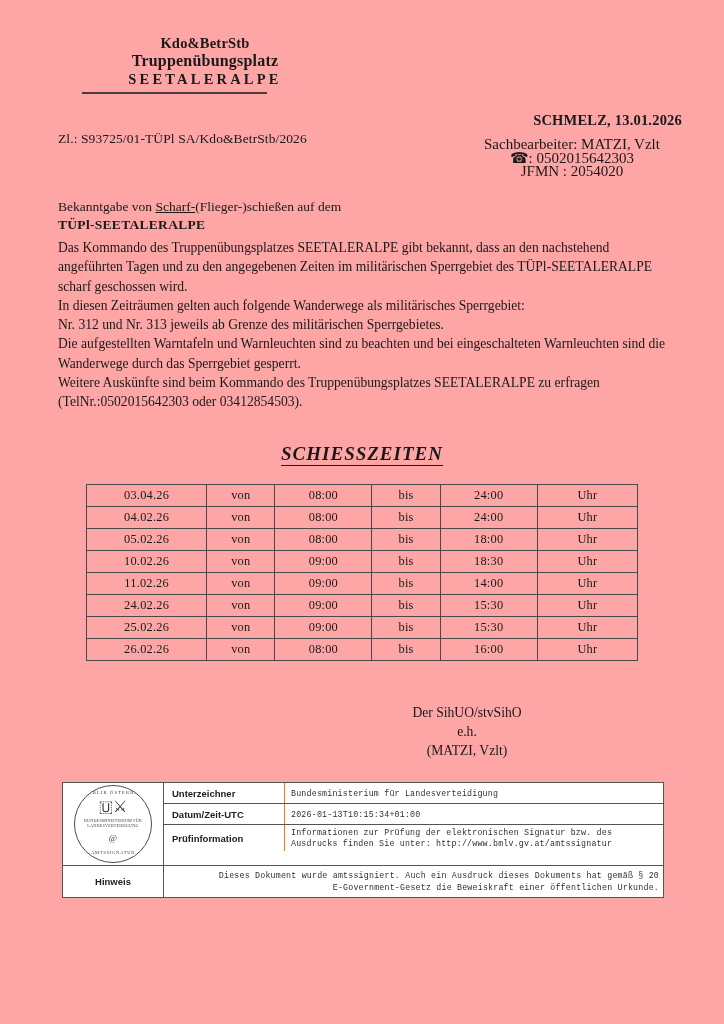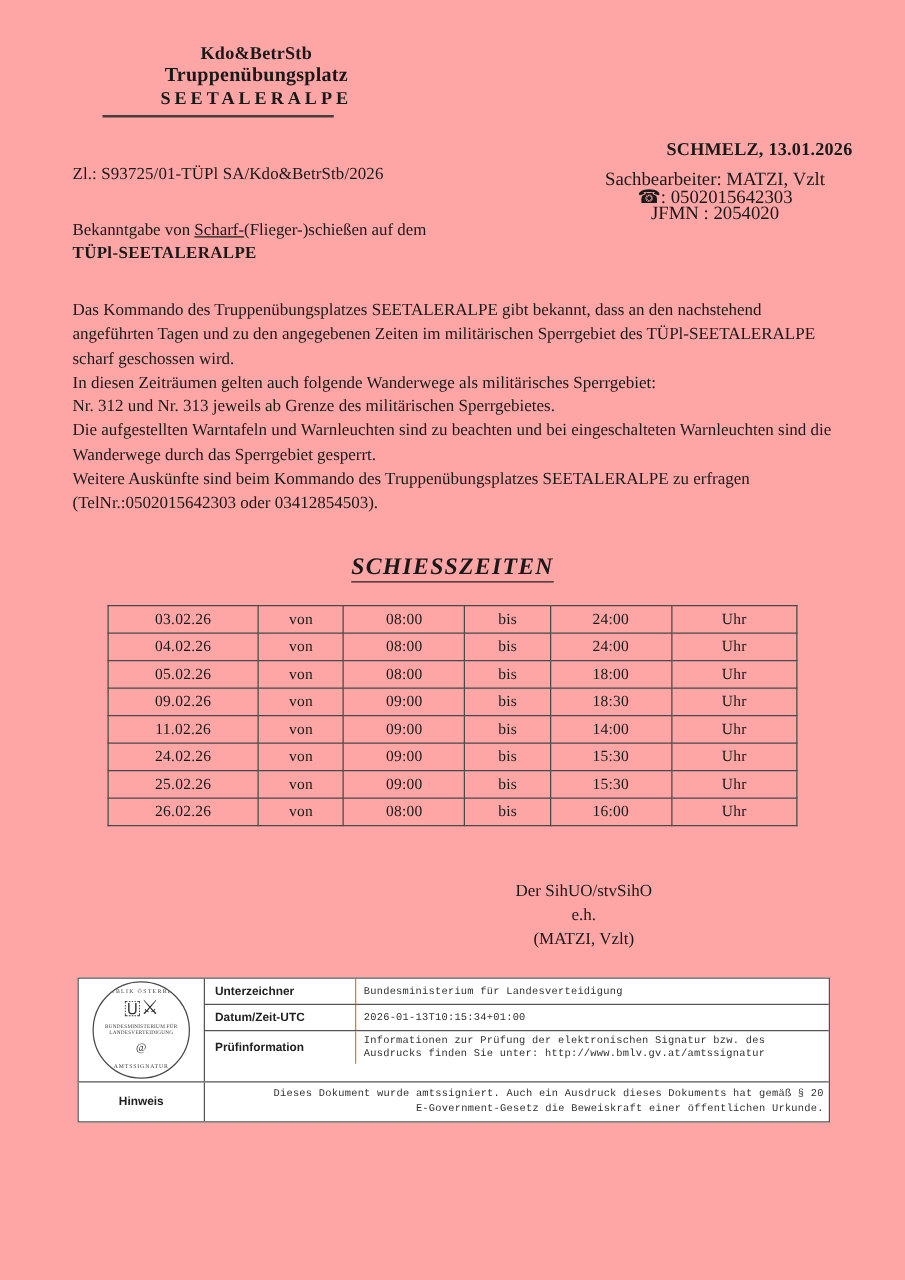--- a/index.html
+++ b/index.html
@@ -81,21 +81,21 @@
     font-size: 15px;
     line-height: 13.5px;
     width: 200px;
   }
   .contact .c-row { white-space: nowrap; }
 
   
   .subject {
     position: absolute;
     left: 58px;
-    top: 175px;
+    top: 198px;
     font-size: 13.5px;
     line-height: 18px;
   }
   .subject .s-under { text-decoration: underline; }
   .subject .s-bold { font-weight: bold; letter-spacing: .3px; }
 
   
   .body-text {
     position: absolute;
     left: 58px;
@@ -337,21 +337,21 @@
   </div>
 
   <div class="sz-heading">
     <span>SCHIESSZEITEN</span>
   </div>
 
   <div class="times-wrap">
     <table class="times">
       <tbody id="times-body">
           <tr>
-            <td class="col-date">03.02.26</td>
+            <td class="col-date">03.04.26</td>
             <td class="col-von">von</td>
             <td class="col-start">08:00</td>
             <td class="col-bis">bis</td>
             <td class="col-end">24:00</td>
             <td class="col-uhr">Uhr</td>
           </tr>
           <tr>
             <td class="col-date">04.02.26</td>
             <td class="col-von">von</td>
             <td class="col-start">08:00</td>
@@ -361,21 +361,21 @@
           </tr>
           <tr>
             <td class="col-date">05.02.26</td>
             <td class="col-von">von</td>
             <td class="col-start">08:00</td>
             <td class="col-bis">bis</td>
             <td class="col-end">18:00</td>
             <td class="col-uhr">Uhr</td>
           </tr>
           <tr>
-            <td class="col-date">09.02.26</td>
+            <td class="col-date">10.02.26</td>
             <td class="col-von">von</td>
             <td class="col-start">09:00</td>
             <td class="col-bis">bis</td>
             <td class="col-end">18:30</td>
             <td class="col-uhr">Uhr</td>
           </tr>
           <tr>
             <td class="col-date">11.02.26</td>
             <td class="col-von">von</td>
             <td class="col-start">09:00</td>

